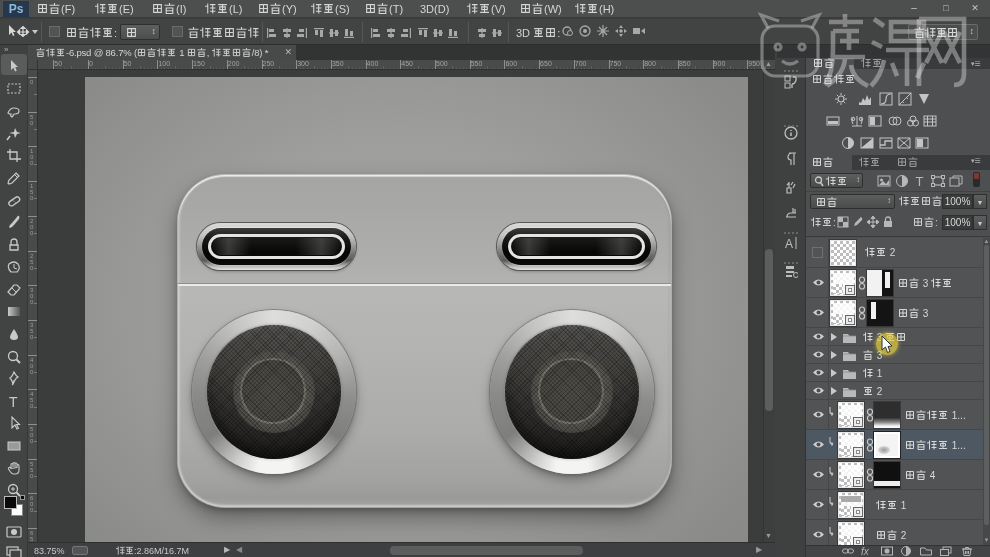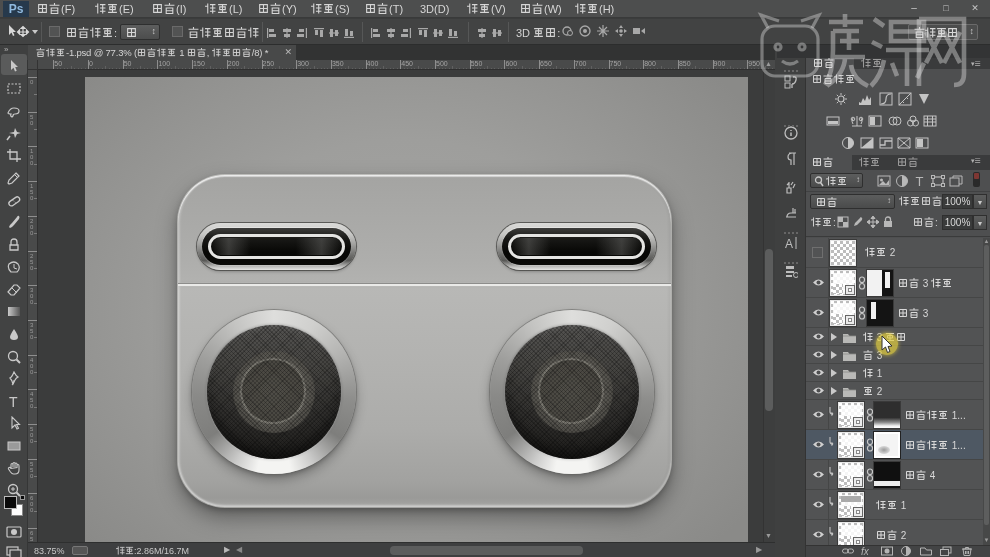--- a/index.html
+++ b/index.html
@@ -242,21 +242,21 @@
   </div>
 <div class="abs" style="left:0;top:45px;width:990px;height:15px;background:#323333">
     <div class="abs" style="left:0;top:0;width:28px;height:15px;background:#3f4040;color:#b0b0b0;font-size:8px;padding-left:4px">»</div>
     <div class="abs" style="left:28px;top:0;width:268px;height:15px;background:#484949">
       <span style="position:absolute;left:8px;top:2px;font-size:9.5px;color:#d4d4d4;white-space:nowrap;letter-spacing:-0.2px"><svg class="cj" width="9" height="9" style="color:#d4d4d4;margin-right:1px;margin-top:1px">
           <use href="#g2"></use>
         </svg><svg class="cj" width="9" height="9" style="color:#d4d4d4;margin-right:1px;margin-top:1px">
           <use href="#g3"></use>
         </svg><svg class="cj" width="9" height="9" style="color:#d4d4d4;margin-right:1px;margin-top:1px">
           <use href="#g4"></use>
-        </svg><span style="color:#d4d4d4;font-size:9.5px">-1.psd @ 77.3% (</span><svg class="cj" width="9" height="9" style="color:#d4d4d4;margin-right:1px;margin-top:1px">
+        </svg><span style="color:#d4d4d4;font-size:9.5px">-6.psd @ 86.7% (</span><svg class="cj" width="9" height="9" style="color:#d4d4d4;margin-right:1px;margin-top:1px">
           <use href="#g1"></use>
         </svg><svg class="cj" width="9" height="9" style="color:#d4d4d4;margin-right:1px;margin-top:1px">
           <use href="#g2"></use>
         </svg><svg class="cj" width="9" height="9" style="color:#d4d4d4;margin-right:1px;margin-top:1px">
           <use href="#g3"></use>
         </svg><svg class="cj" width="9" height="9" style="color:#d4d4d4;margin-right:1px;margin-top:1px">
           <use href="#g4"></use>
         </svg><span style="color:#d4d4d4;font-size:9.5px"> 1 </span><svg class="cj" width="9" height="9" style="color:#d4d4d4;margin-right:1px;margin-top:1px">
           <use href="#g1"></use>
         </svg><svg class="cj" width="9" height="9" style="color:#d4d4d4;margin-right:1px;margin-top:1px">

